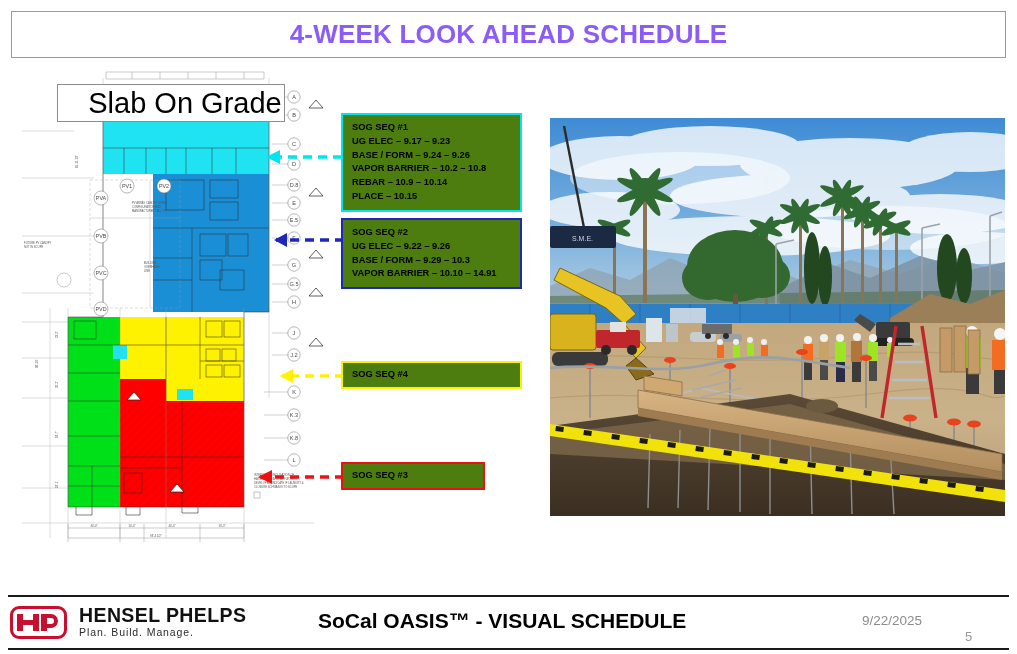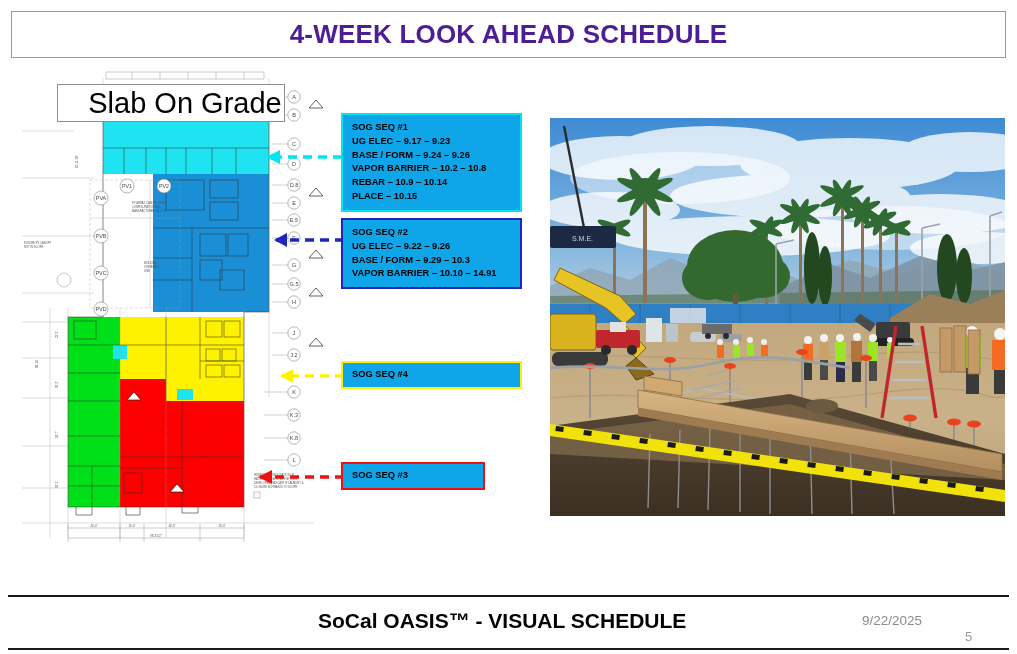--- a/index.html
+++ b/index.html
@@ -6,41 +6,41 @@
   body{width:1017px;height:654px;font-family:"Liberation Sans",sans-serif;overflow:hidden;}
   .slide{position:relative;width:1017px;height:654px;background:#ffffff;box-sizing:border-box;}
 
   
   .title-box{
     position:absolute;left:11px;top:11px;width:995px;height:47px;
     border:1.5px solid #9a9a9a;background:#fff;box-sizing:border-box;
     display:flex;align-items:center;justify-content:center;
   }
   .title-text{
-    font-size:26px;font-weight:bold;color:#4c1d95;letter-spacing:.2px;
+    font-size:26px;font-weight:bold;color:#8b5cf6;letter-spacing:.2px;
     font-family:"Liberation Sans",sans-serif;
   }
 
   
   .plan{
     position:absolute;left:14px;top:68px;width:320px;height:510px;
     background:#ffffff;overflow:hidden;
   }
   .plan svg{display:block;}
 
   .sog-label{
     position:absolute;left:57px;top:84px;width:228px;height:38px;
     border:1.2px solid #8d8d8d;background:#ffffff;box-sizing:border-box;
     display:flex;align-items:center;justify-content:center;z-index:30;padding-left:28px;
   }
   .sog-label span{font-size:29px;color:#000;font-family:"Liberation Sans",sans-serif;}
 
   
   .callout{
-    position:absolute;box-sizing:border-box;background:#0ea5e9;
+    position:absolute;box-sizing:border-box;background:#4d7c0f;
     padding:6px 9px;z-index:25;
   }
   .callout .line{
     font-size:9.3px;font-weight:bold;color:#000;line-height:1.48;
     white-space:nowrap;font-family:"Liberation Sans",sans-serif;
   }
   #callout-1{left:341px;top:113px;width:181px;border:2.2px solid #00E5F0;}
   #callout-2{left:341px;top:218px;width:181px;border:2.2px solid #1F27B8;}
   #callout-4{left:341px;top:361px;width:181px;border:2.5px solid #FFF200;padding:5px 9px;}
   #callout-3{left:341px;top:462px;width:144px;border:2.5px solid #EE1111;padding:5px 9px;}
@@ -732,19 +732,35 @@
       </g>
       <ellipse cx="272" cy="288" rx="16" ry="7" fill="#6B5A40"></ellipse>
     </svg>
   </div>
 
   <div class="footer-rule"></div>
   <div class="footer-rule-btm"></div>
 
   <div class="footer">
 
+    <div class="logo-wrap">
+      <div class="logo-mark">
+        <svg width="51" height="27" viewBox="0 0 51 27" xmlns="http://www.w3.org/2000/svg">
+          <g fill="#C8102E">
+            <rect x="4" y="5" width="6" height="17"></rect>
+            <rect x="4" y="11" width="22" height="5"></rect>
+            <rect x="20" y="5" width="6" height="17"></rect>
+            <path d="M28 5 h10 a7 7 0 0 1 0 14 h-4 v3 h-6 z M34 9 v6 h4 a3 3 0 0 0 0 -6 z"></path>
+          </g>
+        </svg>
+      </div>
+      <div class="logo-text">
+        <div class="logo-name">HENSEL PHELPS</div>
+        <div class="logo-tag">Plan. Build. Manage.</div>
+      </div>
+    </div>
 
     <div class="footer-center">SoCal OASIS™ - VISUAL SCHEDULE</div>
     <div class="footer-date">9/22/2025</div>
     <div class="footer-page">5</div>
   </div>
 
 </div>
 
 </body></html>

